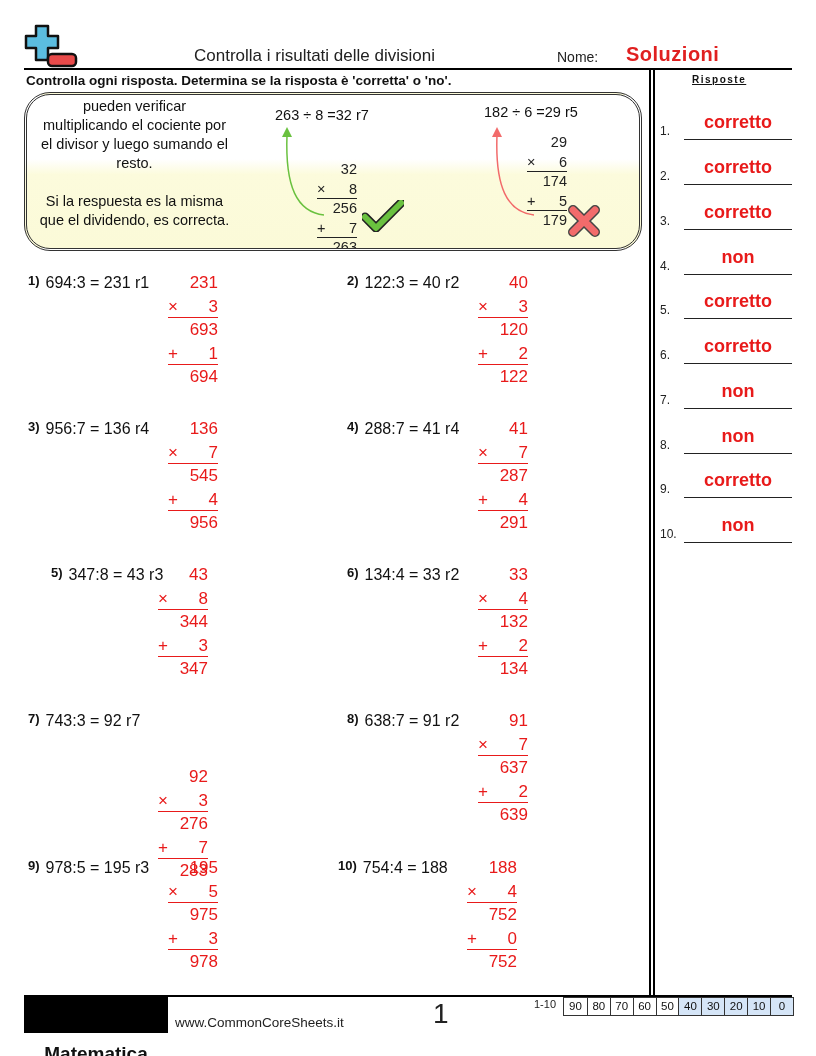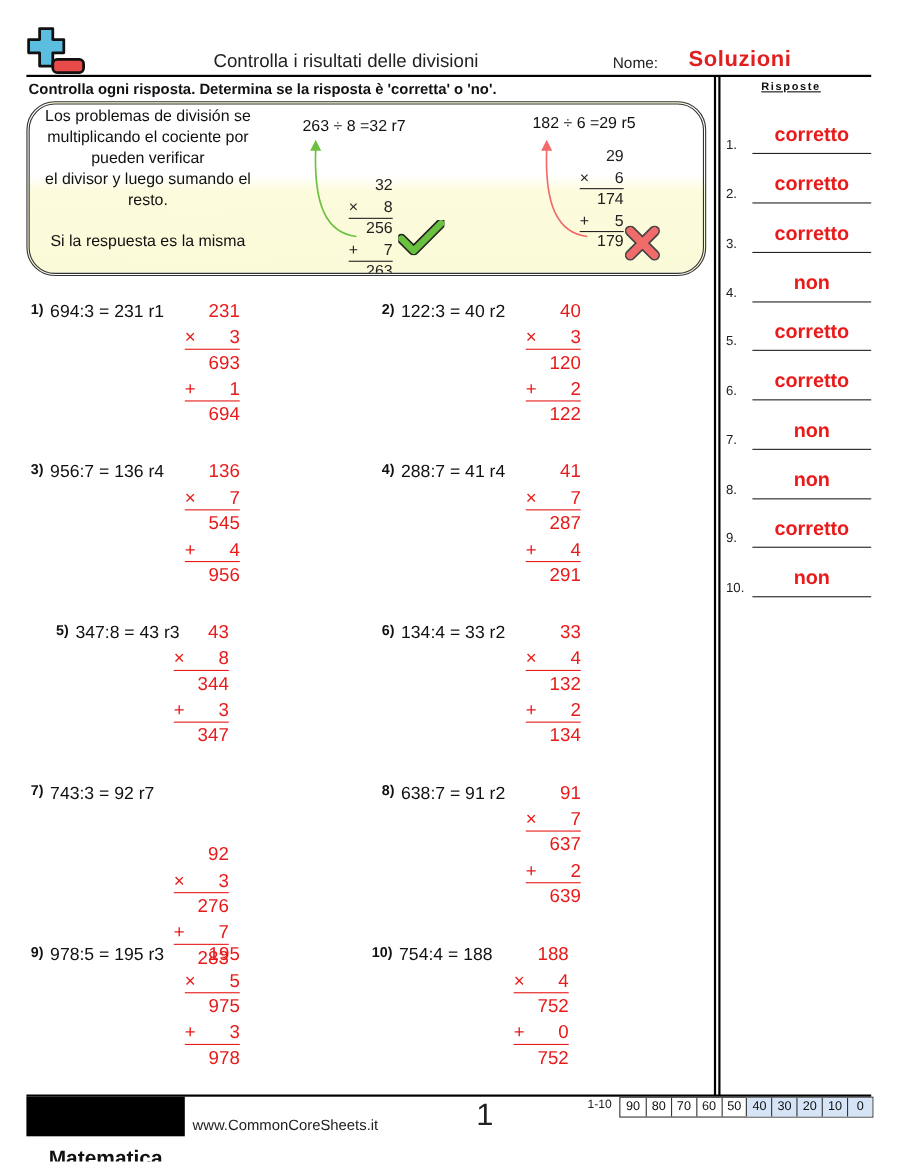--- a/index.html
+++ b/index.html
@@ -53,27 +53,27 @@
 <div class="abs name-label">Nome:</div>
 <div class="abs name-value">Soluzioni</div>
 <div class="abs hr-top"></div>
 <div class="abs instructions">Controlla ogni risposta. Determina se la risposta è 'corretta' o 'no'.</div>
 <div class="abs vdiv1"></div>
 <div class="abs vdiv2"></div>
 <div class="abs ans-title">Risposte</div>
 
 <div class="abs example-box">
   <div class="abs ex-text">
-    <div>Los problemas de división se</div>
+    <div>pueden verificar</div>
     <div>multiplicando el cociente por</div>
-    <div>pueden verificar</div>
     <div>el divisor y luego sumando el</div>
     <div>resto.</div>
     <div style="height:19px"></div>
     <div>Si la respuesta es la misma</div>
+    <div>que el dividendo, es correcta.</div>
   </div>
 
   <div class="abs mathline" style="left:248px; top:12px;">263 ÷ 8 =32 r7</div>
   <svg class="abs" style="left:250px; top:32px;" width="50" height="100">
     <path d="M10 8 C 8 60, 20 85, 47 88" stroke="#6ac13f" stroke-width="1.5" fill="none"></path>
     <polygon points="10,0 5,10 15,10" fill="#6ac13f"></polygon>
   </svg>
   <div class="excol" style="left:290px; top:41px;margin-top:24px;">
     <div class="row">32</div>
     <div class="row ul"><span class="op">×</span><span>8</span></div>

